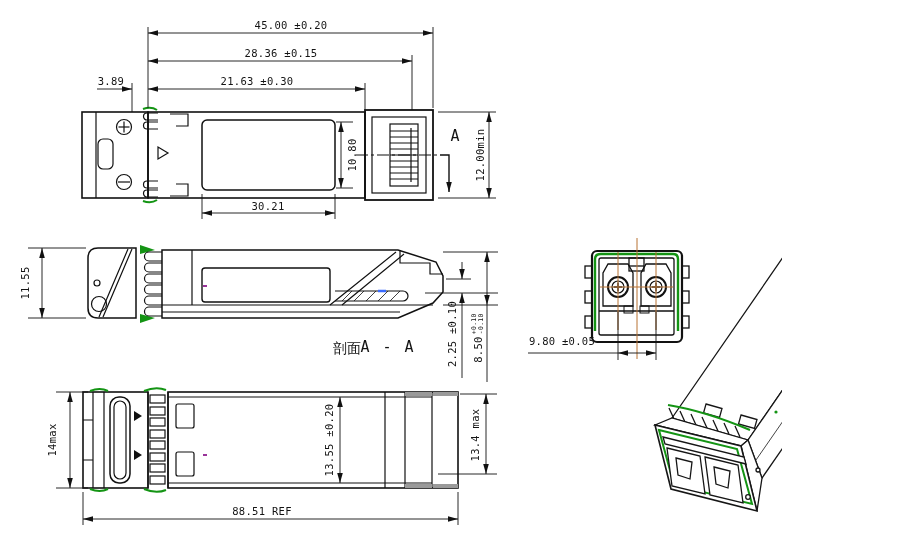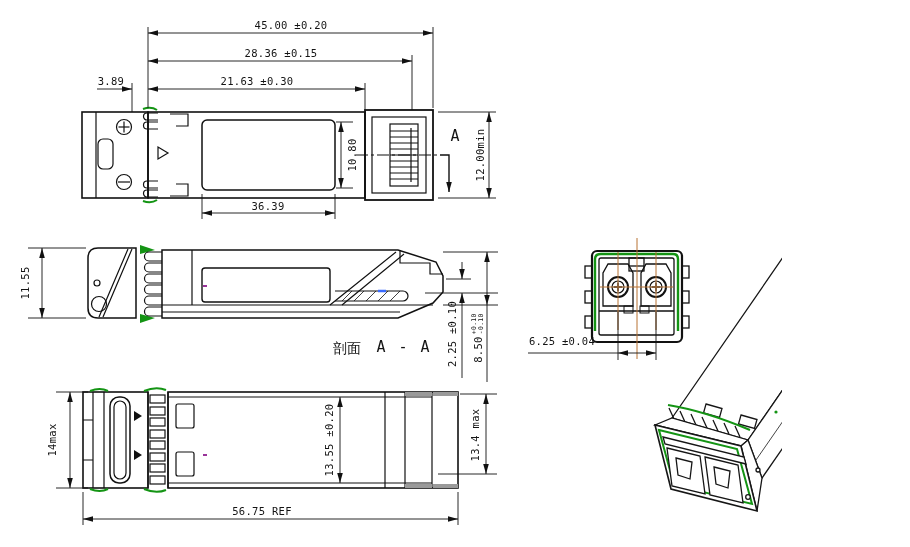--- a/index.html
+++ b/index.html
@@ -216,37 +216,37 @@
         <use href="#ah" transform="translate(458,519)"></use>
     <use href="#ah" transform="translate(618,353) rotate(180)"></use>
         <use href="#ah" transform="translate(656,353)"></use>
   </g>
 </svg>
 
 <div class="lbl" style="left:291px;top:25px">45.00 ±0.20</div>
 <div class="lbl" style="left:281px;top:53px">28.36 ±0.15</div>
 <div class="lbl" style="left:257px;top:81px">21.63 ±0.30</div>
 <div class="lbl" style="left:111px;top:81px">3.89</div>
-<div class="lbl" style="left:268px;top:206px">36.39</div>
+<div class="lbl" style="left:268px;top:206px">30.21</div>
 <div class="lbl big" style="left:456px;top:136px">A</div>
 <div class="lbl v" style="left:352px;top:155px">10.80</div>
 <div class="lbl v" style="left:480px;top:155px">12.00min</div>
 
 <div class="lbl v" style="left:25px;top:283px">11.55</div>
 <div class="lbl v" style="left:452px;top:334px">2.25 ±0.10</div>
 <div class="lbl v stackwrap" style="left:478px;top:338px">
   <span>8.50</span>
       <span class="stack">
         <span>+0.10</span>
         <span>-0.10</span>
       </span>
 </div>
 <div class="lbl tiny" style="left:347px;top:348px">剖面</div>
-<div class="lbl big" style="left:404px;top:347px">A - A</div>
+<div class="lbl big" style="left:388px;top:347px">A - A</div>
 
 <div class="lbl v" style="left:52px;top:440px">14max</div>
 <div class="lbl v" style="left:329px;top:440px">13.55 ±0.20</div>
 <div class="lbl v" style="left:475px;top:435px">13.4 max</div>
-<div class="lbl" style="left:262px;top:511px">56.75 REF</div>
-
-<div class="lbl" style="left:562px;top:341px">6.25 ±0.04</div>
+<div class="lbl" style="left:262px;top:511px">88.51 REF</div>
+
+<div class="lbl" style="left:562px;top:341px">9.80 ±0.05</div>
 
 </div>
 
 </body></html>

